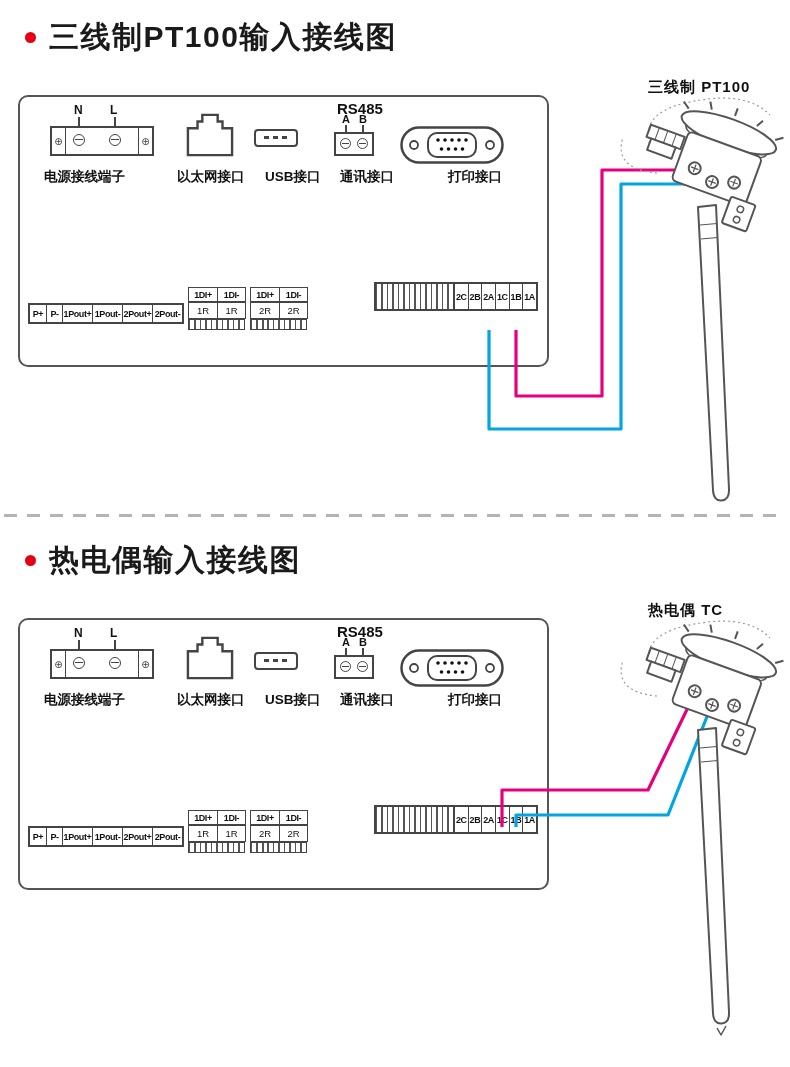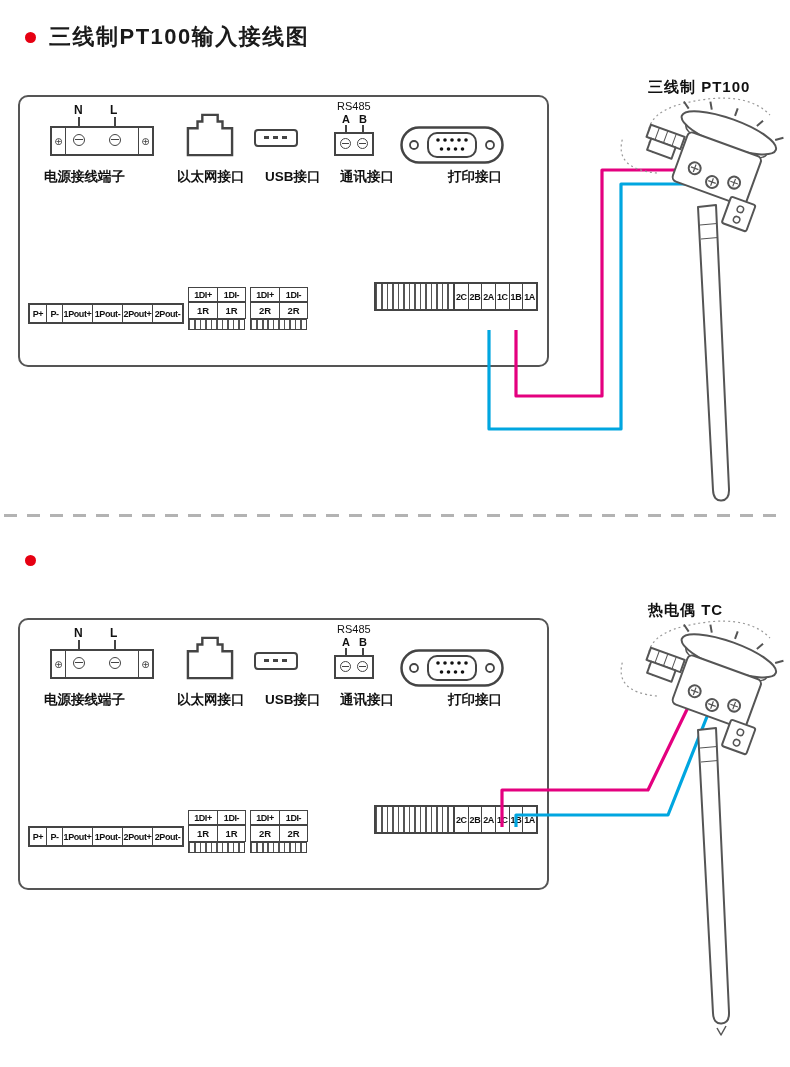--- a/index.html
+++ b/index.html
@@ -7,21 +7,21 @@
   body{width:790px;height:1067px;position:relative;background:#fff;overflow:hidden;
        font-family:"Liberation Sans","DejaVu Sans",sans-serif;color:#111}
   .section{position:absolute;left:0;width:790px;height:523px}
   #section1{top:0}
   #section2{top:523px}
   .divider{position:absolute;top:514px;left:4px;width:782px;height:3px;
            background:repeating-linear-gradient(90deg,#b3b3b3 0 13px,transparent 13px 23px)}
 
   .sec-title{position:absolute;left:25px;top:20px;display:flex;align-items:center;gap:13px;height:34px}
   .bullet{width:11px;height:11px;border-radius:50%;background:var(--bullet,#e60012)}
-  .title-text{font-size:22px;font-weight:600;letter-spacing:1.5px;color:#1a1a1a}
+  .title-text{font-size:30px;font-weight:600;letter-spacing:1.5px;color:#1a1a1a}
   .sensor-label{position:absolute;left:648px;top:78px;font-size:15px;font-weight:700;letter-spacing:1px}
 
   .panel{position:absolute;left:18px;top:95px;width:527px;height:268px;border:2px solid #555;
          border-radius:10px;background:#fff;z-index:1}
   .panel *{position:absolute}
   .lbl{font-size:13.5px;font-weight:700;white-space:nowrap;top:71px;position:absolute}
 
   
   .pwr-n{left:54px;top:6px;font-size:12px;font-weight:700}
   .pwr-l{left:90px;top:6px;font-size:12px;font-weight:700}
@@ -40,21 +40,21 @@
   .rj45{left:166px;top:15px}
   .eth-lbl{left:157px}
 
   
   .usb-port{left:234px;top:32px;width:44px;height:18px;border:2px solid #444;border-radius:4px;box-sizing:border-box}
   .usb-pins{left:8px;top:5px;width:24px;height:3px;
             background:repeating-linear-gradient(90deg,#444 0 5px,transparent 5px 9px)}
   .usb-lbl{left:245px}
 
   
-  .rs485-lbl{left:317px;top:3px;font-size:11px;font-weight:400}
+  .rs485-lbl{left:317px;top:3px;font-size:15px;font-weight:700}
   .ab{top:16px;font-size:11px;font-weight:700}
   .ab.a{left:322px}.ab.b{left:339px}
   .pin-line{width:1.5px;height:7px;background:#444;top:28px}
   .pin-line.pa{left:325px}.pin-line.pb{left:342px}
   .comm-block{left:314px;top:35px;width:40px;height:24px;border:2px solid #444;box-sizing:border-box}
   .comm-block .screw{top:3.5px;width:11px;height:11px}
   .comm-block .sa{left:4px}.comm-block .sb{left:21px}
   .comm-lbl{left:320px}
 
   
@@ -69,21 +69,21 @@
   .strip-left{left:8px;top:206px;height:17px}
   .c16{width:16px}.c30{width:30px}
   .di-header{display:flex;border:1.5px solid #444;height:13px}
   .di1{left:168px;top:190px}.di2{left:230px;top:190px}
   .di-header .cell{width:28px;display:flex;align-items:center;justify-content:center;font-size:9px;
                    font-weight:700;letter-spacing:-0.4px;border-left:1px solid #444;position:static;box-sizing:border-box;height:100%}
   .di-header .cell:first-child{border-left:none}
   .relay{display:flex;border:1.5px solid #444;height:15px}
   .relay1{left:168px;top:205px}.relay2{left:230px;top:205px}
   .relay .cell{width:28px;display:flex;align-items:center;justify-content:center;font-size:9.5px;
-               font-weight:700;border-left:1px solid #444;position:static;box-sizing:border-box;height:100%}
+               font-weight:400;border-left:1px solid #444;position:static;box-sizing:border-box;height:100%}
   .relay .cell:first-child{border-left:none}
   .hatch{width:57px;height:11px;border:1.5px solid #444;box-sizing:border-box;
          background:repeating-linear-gradient(90deg,#555 0 1.5px,transparent 1.5px 5.5px)}
   .hatch1{left:168px;top:222px}.hatch2{left:230px;top:222px}
   .strip-right{left:354px;top:185px;width:160px;height:25px}
   .hatch-zone{position:static;width:78px;height:100%;border-right:1px solid #444;box-sizing:border-box;
               background:repeating-linear-gradient(90deg,#555 0 1.5px,transparent 1.5px 5.5px)}
   .strip-right .cell{width:13.7px}
 
   
@@ -223,20 +223,21 @@
       <path d="M255 140 l17 -1.5 M256 154 l17 -1.5" stroke-width="1" fill="none"></path>
     </g>
   </svg>
 </div>
 
 <div class="divider"></div>
 
 <div class="section" id="section2">
   <div class="sec-title">
     <span class="bullet"></span>
+    <span class="title-text">热电偶输入接线图</span>
   </div>
   <div class="sensor-label">热电偶 TC</div>
 
   <div class="panel">
     <span class="pwr-n">N</span>
     <span class="pwr-l">L</span>
     <span class="pwr-line n"></span>
     <span class="pwr-line l"></span>
     <div class="pwr-block">
       <span class="pwr-cap" style="left:0">⊕</span>

